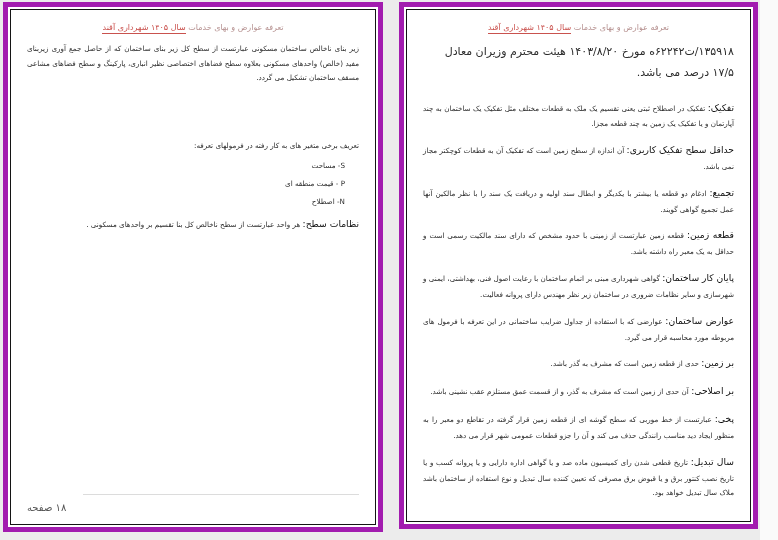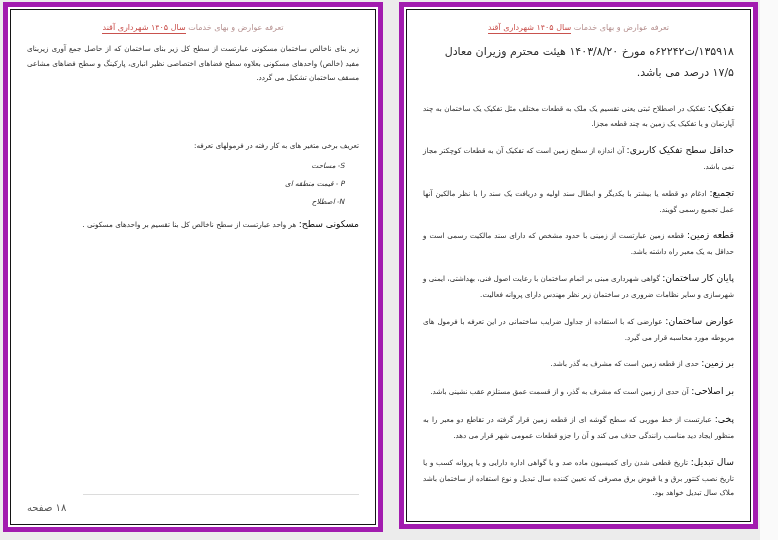--- a/index.html
+++ b/index.html
@@ -79,21 +79,20 @@
   }
   
   #right-sections .section:nth-of-type(11) .term { font-size: 7.4px; }
   .var-line {
     font-size: 7.2px;
     color: #2e2e2e;
     text-align: right;
     padding-left: 0;
     margin: 0 14px 6px 0;
     line-height: 1.7;
-    font-style: italic;
   }
   .vars-caption { text-align: right; margin-bottom: 6px; margin-top: 48px; }
   .spacer { flex: 1; }
   .footer { margin-top: auto; }
   .footer-line {
     border-top: 1px solid #dcdcdc;
     margin: 0 0 5px 56px;
   }
   .page-num {
     font-size: 10px;
@@ -115,21 +114,21 @@
       <div class="doc-title">
         <span class="t-prefix">تعرفه عوارض و بهای خدمات</span>
         <span class="t-main">سال ۱۴۰۵ شهرداری آقند</span>
       </div>
       <p class="body-par">زیر بنای ناخالص ساختمان مسکونی عبارتست از سطح کل زیر بنای ساختمان که از حاصل جمع آوری زیربنای مفید (خالص) واحدهای مسکونی بعلاوه سطح فضاهای اختصاصی نظیر انباری، پارکینگ و سطح فضاهای مشاعی مسقف ساختمان تشکیل می گردد.</p>
       <p class="body-par vars-caption">تعریف برخی متغیر های به کار رفته در فرمولهای تعرفه:</p>
       <div class="var-line">S- مساحت</div>
       <div class="var-line">P - قیمت منطقه ای</div>
       <div class="var-line">N- اصطلاح</div>
       <p class="body-par">
-        <span class="term">مسکونی سطح:</span>
+        <span class="term">نظامات سطح:</span>
         <span>هر واحد عبارتست از سطح ناخالص کل بنا تقسیم بر واحدهای مسکونی .</span>
       </p>
       <div class="spacer"></div>
       <div class="footer">
         <div class="footer-line"></div>
         <div class="page-num">۱۸ صفحه</div>
       </div>
     </div>
   </div>
 </div>
@@ -146,21 +145,21 @@
         <p class="section">
           <span class="term">تفکیک:</span>
           <span>تفکیک در اصطلاح ثبتی یعنی تقسیم یک ملک به قطعات مختلف مثل تفکیک یک ساختمان به چند آپارتمان و یا تفکیک یک زمین به چند قطعه مجزا.</span>
         </p>
         <p class="section">
           <span class="term">حداقل سطح تفکیک کاربری:</span>
           <span>آن اندازه از سطح زمین است که تفکیک آن به قطعات کوچکتر مجاز نمی باشد.</span>
         </p>
         <p class="section">
           <span class="term">تجمیع:</span>
-          <span>ادغام دو قطعه یا بیشتر با یکدیگر و ابطال سند اولیه و دریافت یک سند را با نظر مالکین آنها عمل تجمیع رسمی گویند.</span>
+          <span>ادغام دو قطعه یا بیشتر با یکدیگر و ابطال سند اولیه و دریافت یک سند را با نظر مالکین آنها عمل تجمیع گواهی گویند.</span>
         </p>
         <p class="section">
           <span class="term">قطعه زمین:</span>
           <span>قطعه زمین عبارتست از زمینی با حدود مشخص که دارای سند مالکیت رسمی است و حداقل به یک معبر راه داشته باشد.</span>
         </p>
         <p class="section">
           <span class="term">پایان کار ساختمان:</span>
           <span>گواهی شهرداری مبنی بر اتمام ساختمان با رعایت اصول فنی، بهداشتی، ایمنی و شهرسازی و سایر نظامات ضروری در ساختمان زیر نظر مهندس دارای پروانه فعالیت.</span>
         </p>
         <p class="section">

